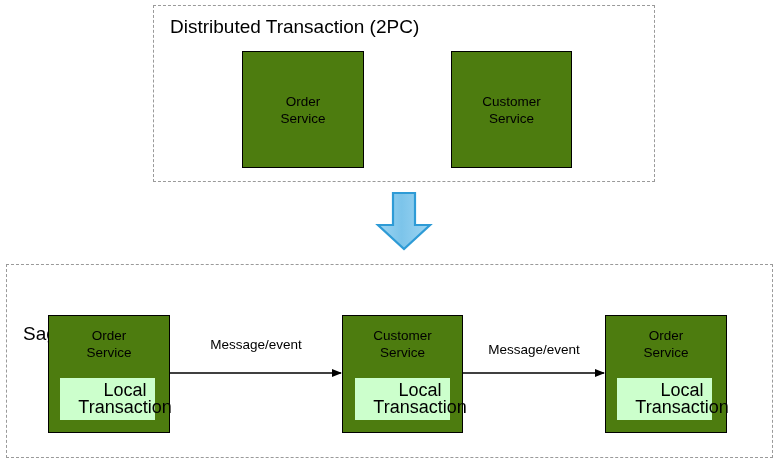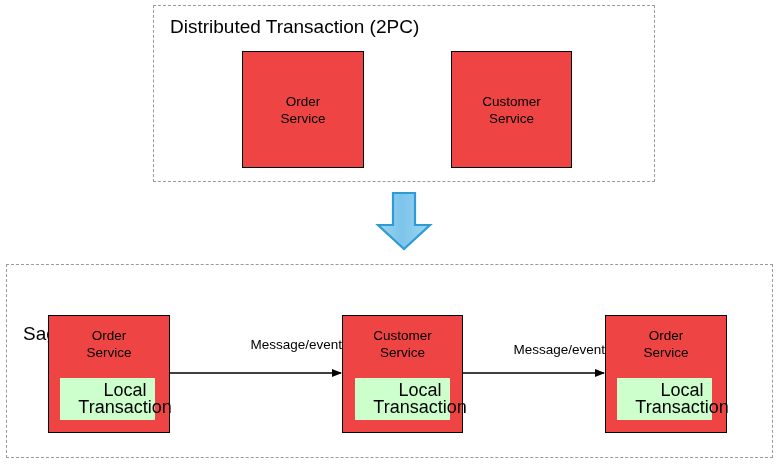--- a/index.html
+++ b/index.html
@@ -54,21 +54,21 @@
     left: 16px;
     top: 10px;
     margin-top: 48px;
   }
 
   
   .service-box {
     position: absolute;
     border: 1.6px solid #000000;
     box-sizing: border-box;
-    background: #ef4444;
+    background: #4d7c0f;
   }
   .service-title {
     position: absolute;
     left: 0;
     width: 100%;
     text-align: center;
     font-size: 13.5px;
     line-height: 17px;
     color: #000000;
     white-space: pre-line;
@@ -158,21 +158,21 @@
     pointer-events: none;
   }
 
   
   .edge-label {
     position: absolute;
     font-size: 13.5px;
     line-height: 17px;
     color: #000000;
     white-space: nowrap;
-    text-align: right;
+    text-align: center;
   }
   #edge-label-1 {
     left: 170px;
     top: 336px;
     width: 172px;
   }
   #edge-label-2 {
     left: 463px;
     top: 341px;
     width: 142px;

